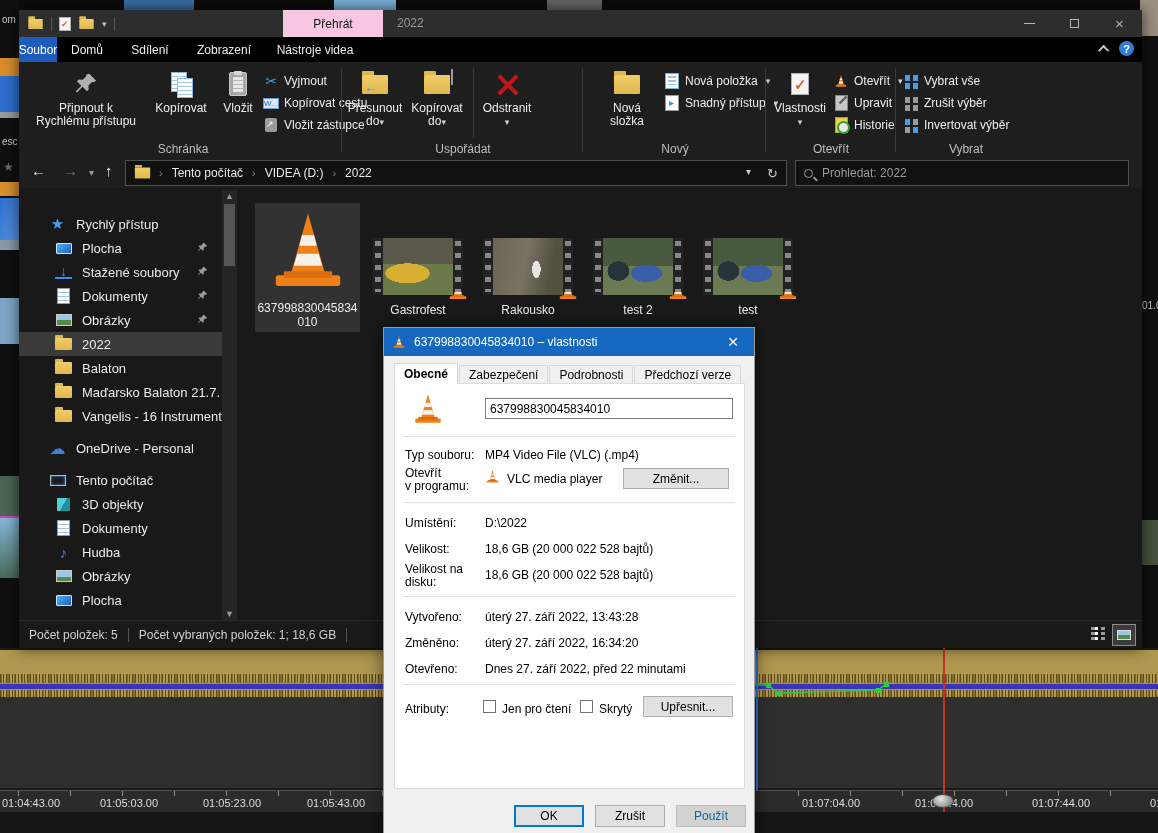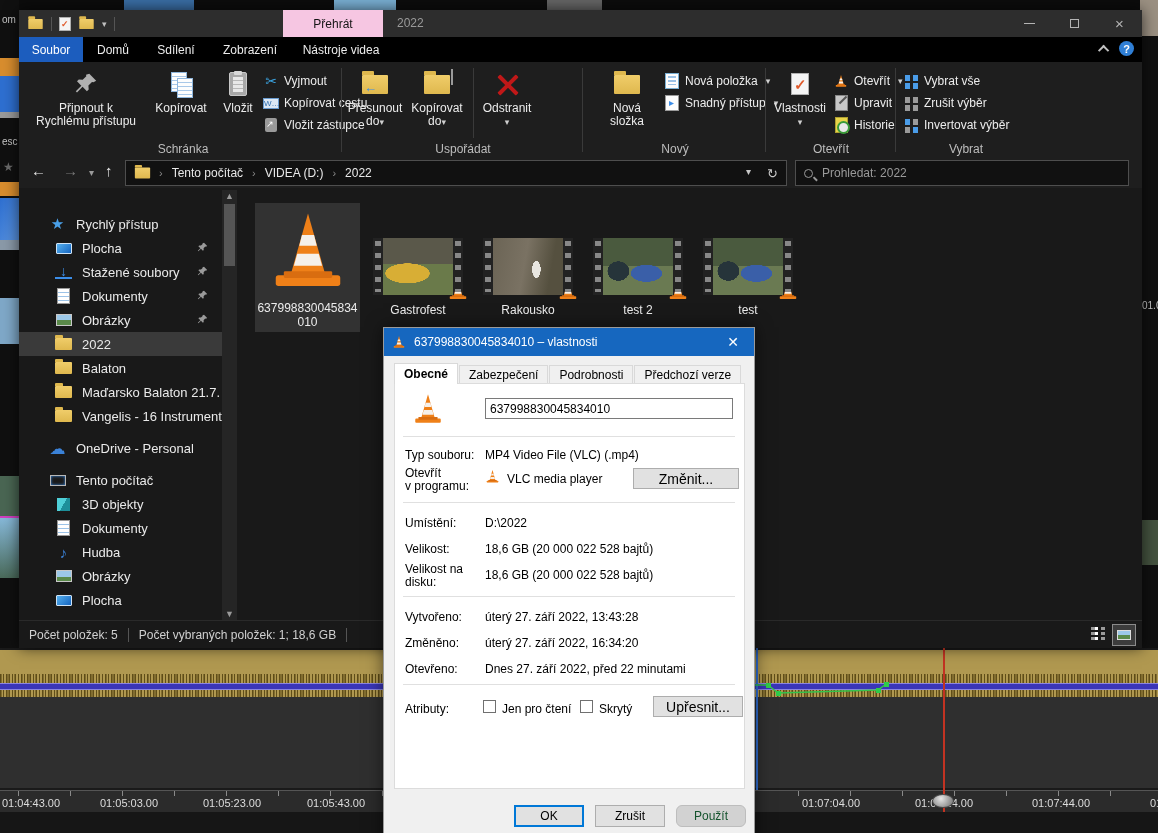--- a/index.html
+++ b/index.html
@@ -203,27 +203,27 @@
      display:flex; align-items:center; justify-content:center; }
   #dlg-tabs { position:absolute; left:10px; top:37px; display:flex; }
   .dtab { height:19px; padding:0 9px; border:1px solid #d9d9d9; border-bottom:none; background:#f0f0f0;
      display:flex; align-items:center; font-size:12px; margin-right:1px; }
   .dtab.active { background:#fff; height:21px; margin-top:-2px; position:relative; z-index:3;font-weight:bold; }
   #dlg-panel { position:absolute; left:10px; top:55px; width:351px; height:406px; background:#fff; border:1px solid #dcdcdc; z-index:2; }
   .prow { position:absolute; font-size:12px; color:#000; white-space:nowrap; }
   .phr { position:absolute; left:8px; width:332px; height:1px; background:#e0e0e0; }
   #dlg-filename { position:absolute; left:90px; top:14px; width:248px; height:21px; border:1px solid #7a7a7a;
      font-size:12px; padding:0 4px; font-family:"Liberation Sans", sans-serif; background:#fff; }
-  .dlg-btn { position:absolute; height:21px; background:#e1e1e1; border:1px solid #adadad; font-size:14px;
-     display:flex; align-items:center; justify-content:center; font-family:"Liberation Sans", sans-serif;margin-left:10px; }
+  .dlg-btn { position:absolute; height:21px; background:#e1e1e1; border:1px solid #adadad; font-size:12px;
+     display:flex; align-items:center; justify-content:center; font-family:"Liberation Sans", sans-serif; }
   .cbx { position:absolute; width:13px; height:13px; background:#fff; border:1px solid #707070; }
   .bottom-btn { position:absolute; top:477px; width:70px; height:22px; background:#e1e1e1; border:1px solid #adadad;
      display:flex; align-items:center; justify-content:center; font-size:12px; }
   .bottom-btn.default { border:2px solid #0078d7; }
-  .bottom-btn.disabled { color:#14532d; background:#d2d2d2; border-color:#bdbdbd;border-radius:6px; }
+  .bottom-btn.disabled { color:#0369a1; background:#d2d2d2; border-color:#bdbdbd; }
 </style>
 </head>
 <body>
 
 <svg width="0" height="0" style="position:absolute">
   <defs>
     <symbol id="sym-cone" viewBox="0 0 64 64">
       <polygon points="32,4 45,50 19,50" fill="#ef8018"></polygon>
       <polygon points="27.5,20 36.5,20 38.5,28 25.5,28" fill="#f5f0ea"></polygon>
       <polygon points="24,34 40,34 42.5,43 21.5,43" fill="#f5f0ea"></polygon>
@@ -311,21 +311,21 @@
             <span class="wc-min-bar"></span>
           </div>
         <div class="wc">
             <span class="wc-max-box"></span>
           </div>
         <div class="wc wc-x">×</div>
       </div>
     </div>
 
     <div id="ribbon-tabs">
-      <div class="rtab active" style="width:64px">Soubor</div>
+      <div class="rtab active" style="width:38px">Soubor</div>
       <div class="rtab" style="width:60px">Domů</div>
       <div class="rtab" style="width:66px">Sdílení</div>
       <div class="rtab" style="width:82px">Zobrazení</div>
       <div class="rtab" style="width:100px">Nástroje videa</div>
     </div>
     <div id="ribbon-help">
       <span class="chev-up"></span>
       <span class="help-circle"></span>
     </div>
 

